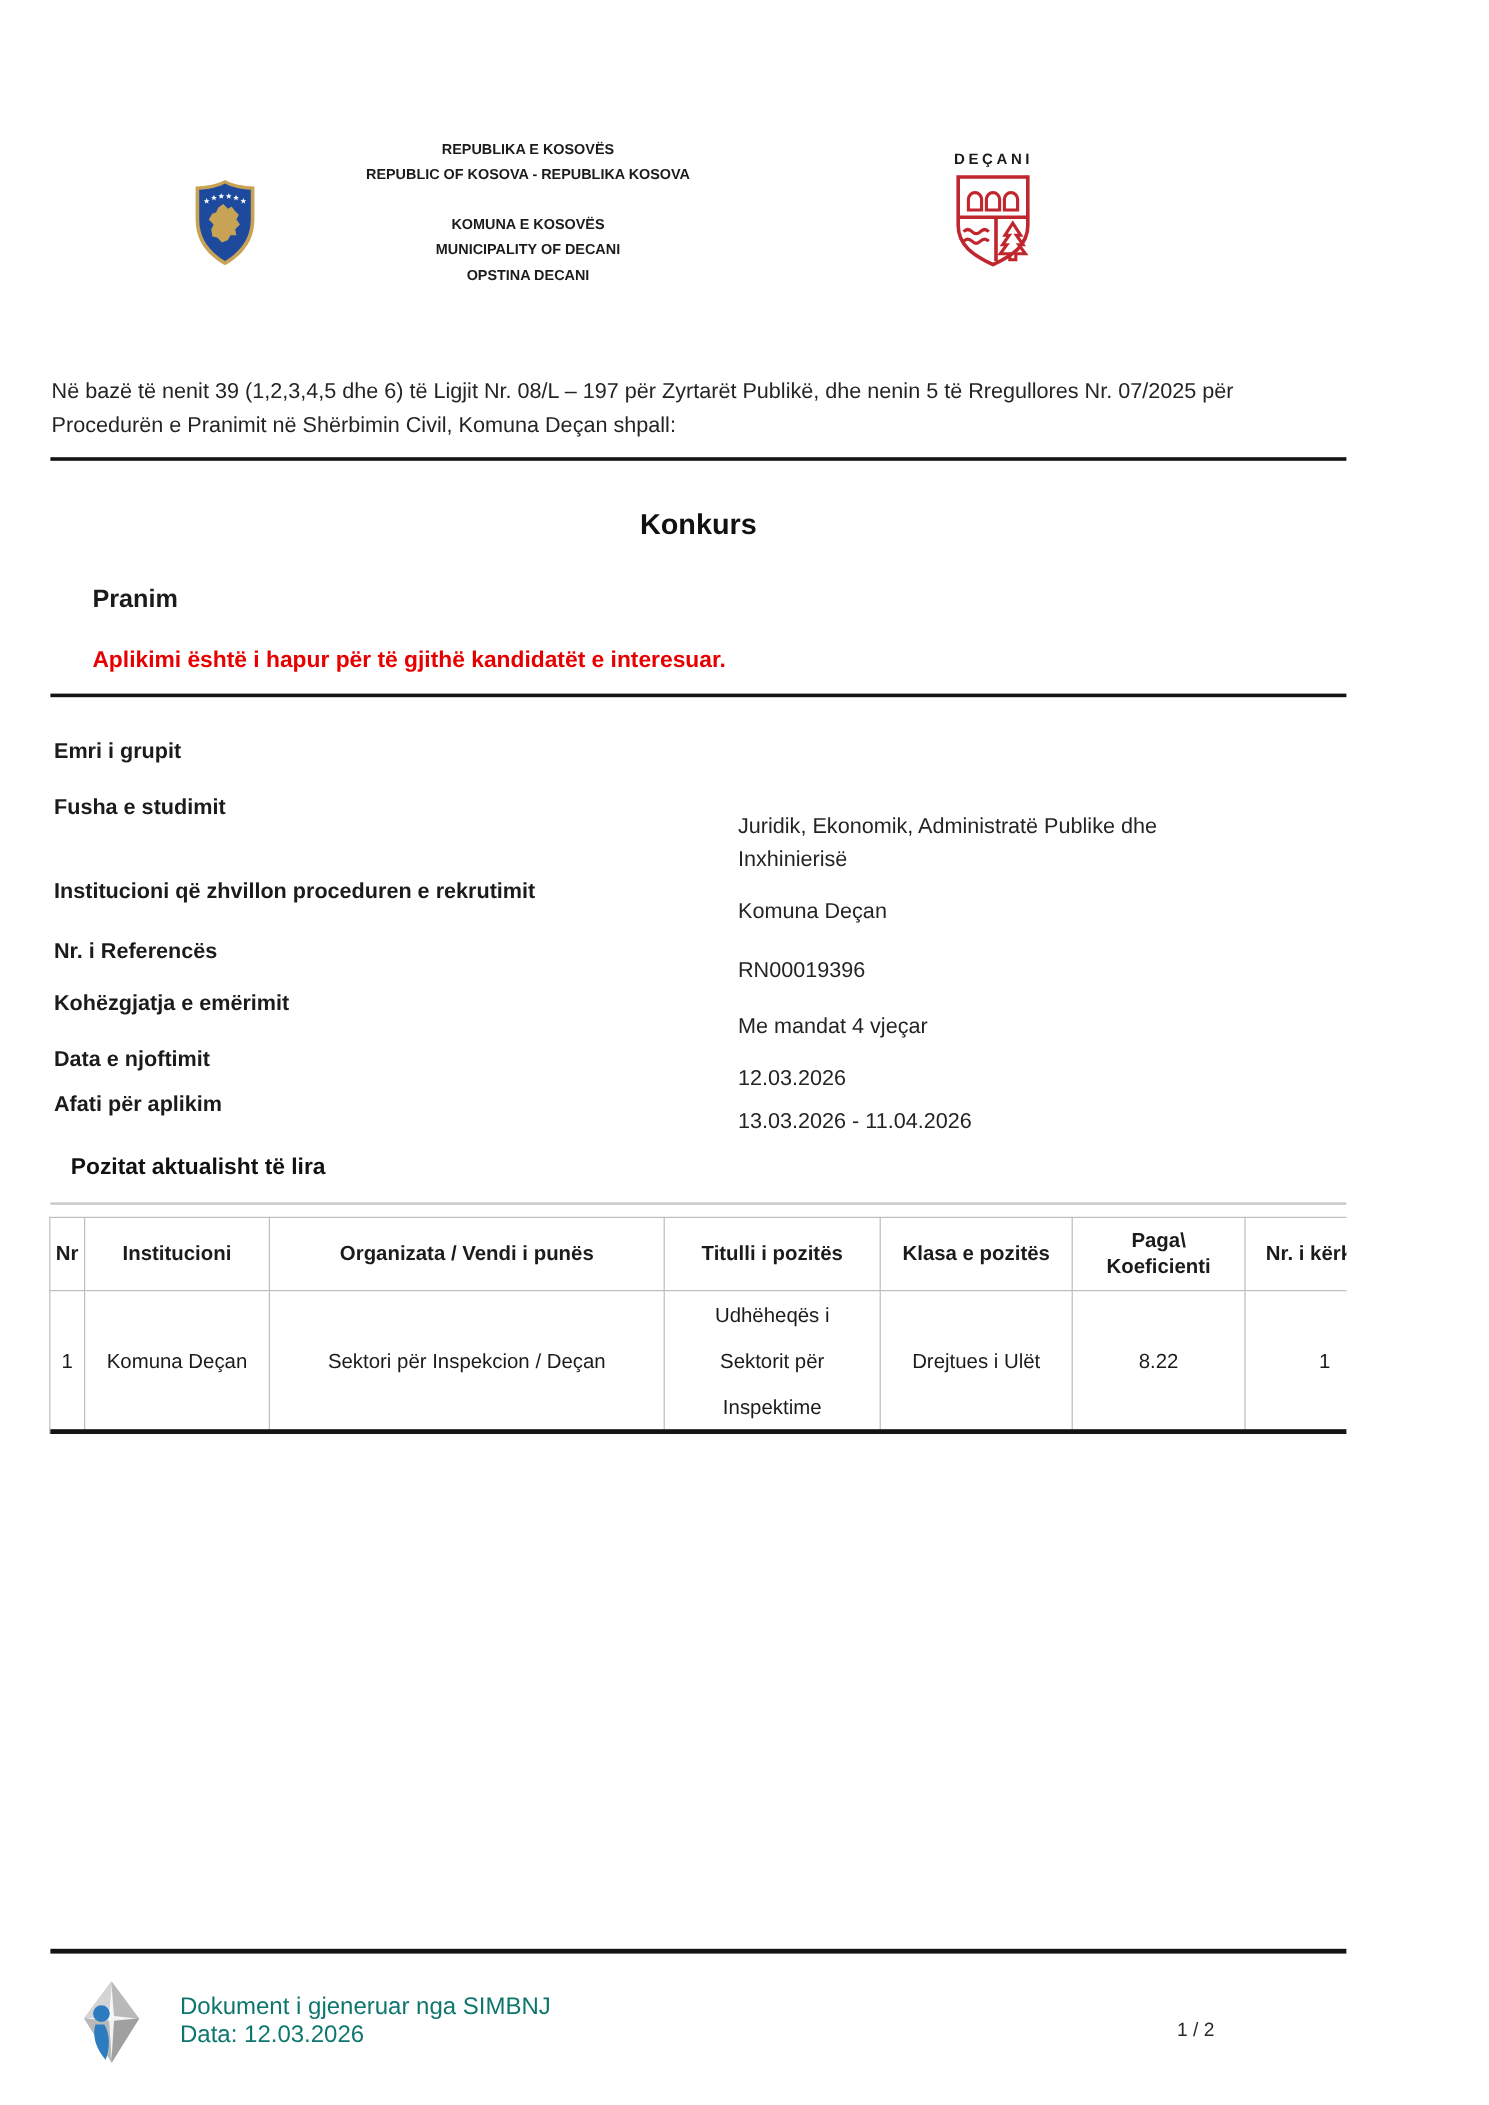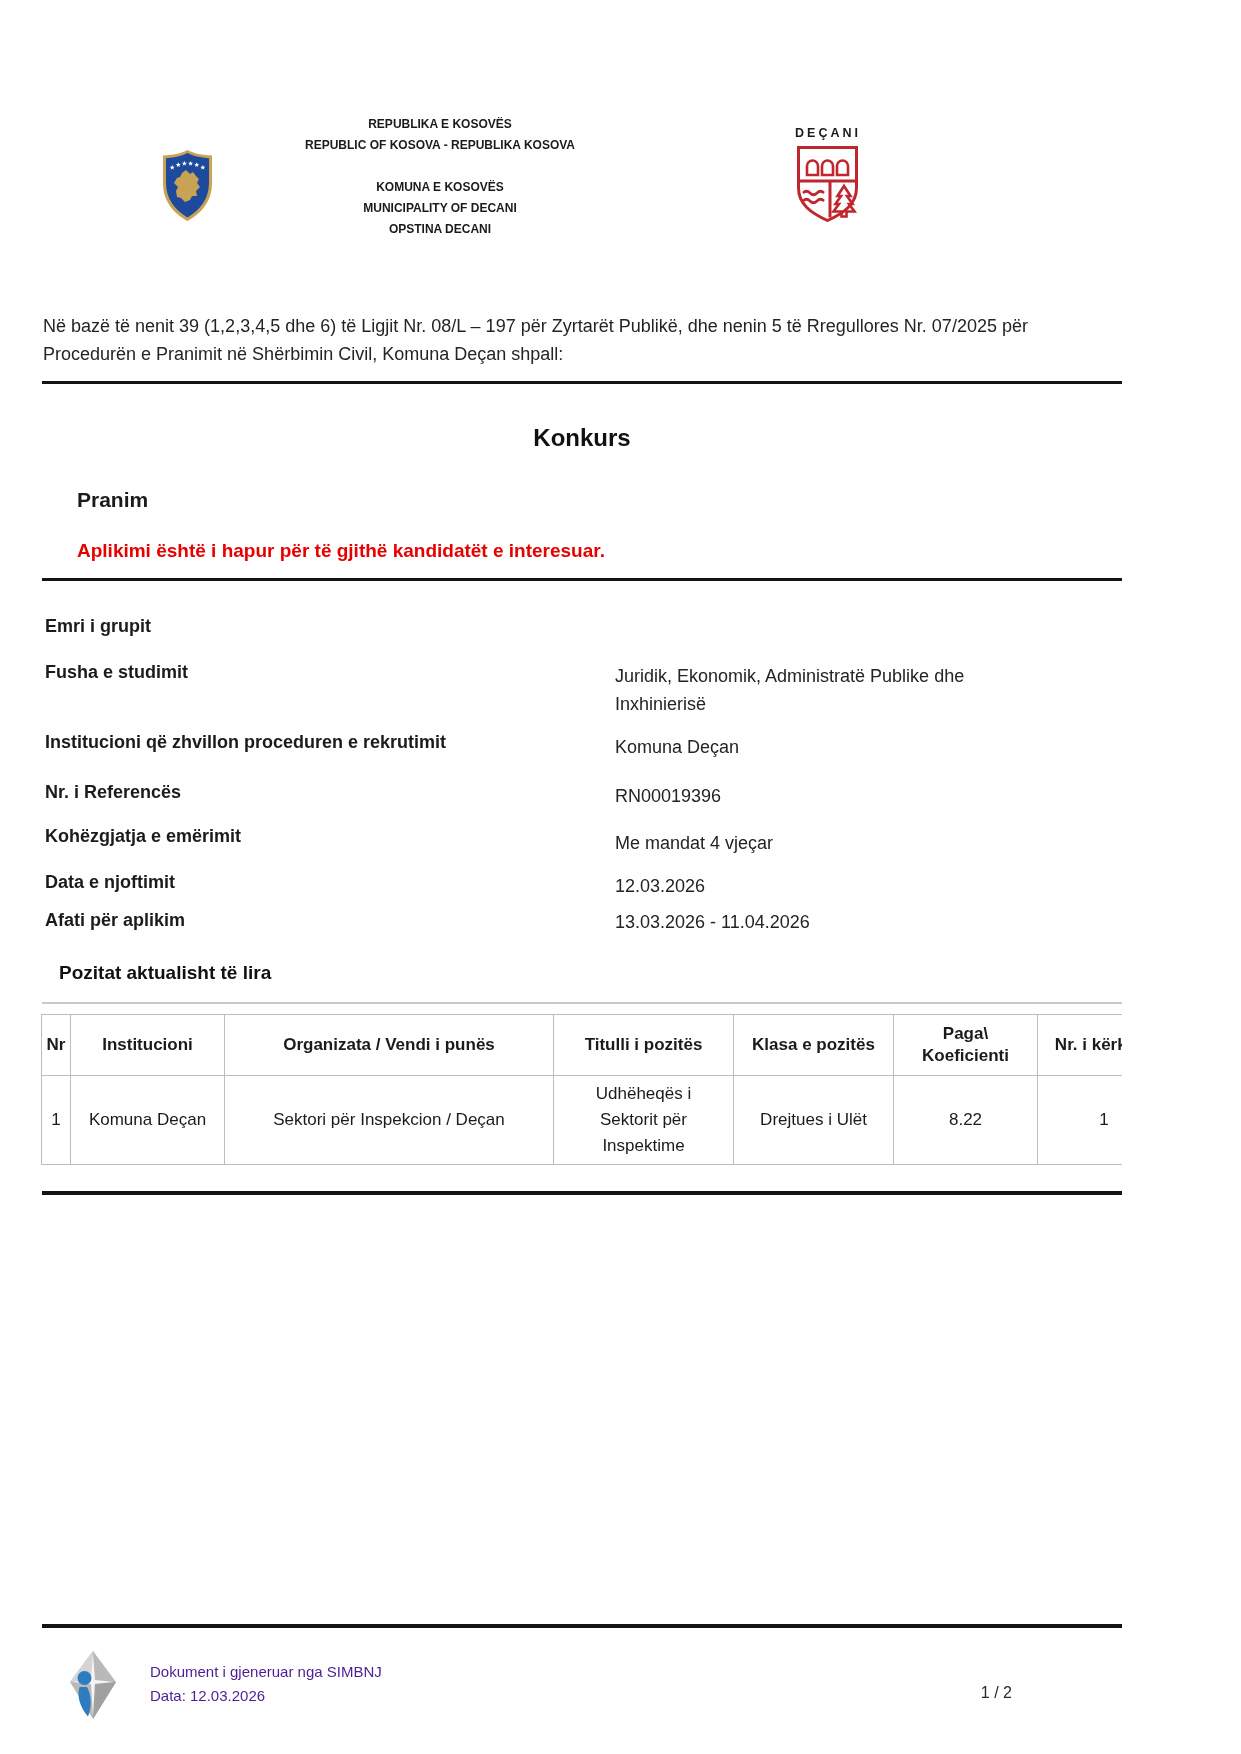--- a/index.html
+++ b/index.html
@@ -19,40 +19,40 @@
 
   
   .intro{width:1080px;font-size:18px;line-height:28px;color:#242424;}
   .rule{background:#141414;}
   .rule-thin{background:#c9c9c9;}
   .doc-title{width:1080px;text-align:center;font-size:24px;font-weight:bold;color:#111;}
   .subtitle{font-size:21px;font-weight:bold;}
   .notice{font-size:19px;font-weight:bold;}
 
   .field-label{position:absolute;left:45px;width:540px;font-weight:bold;font-size:18px;color:#1b1b1b;}
-  .field-value{position:absolute;left:615px;width:420px;font-size:18px;line-height:28px;color:#242424;}
+  .field-value{position:absolute;left:615px;width:420px;font-size:18px;line-height:28px;color:#242424;margin-top:12px;}
 
   .section-heading{font-size:19px;font-weight:bold;color:#111;}
 
   
   table.positions{border-collapse:collapse;table-layout:fixed;width:1129px;}
   table.positions td,table.positions th{
     border:1px solid #bdbdbd;
     font-size:17px;
     text-align:center;
     vertical-align:middle;
     padding:2px 3px;
     overflow:hidden;
   }
   table.positions th{font-weight:bold;line-height:22px;height:56px;}
-  table.positions td{line-height:26px;height:84px;}
+  table.positions td{line-height:38px;height:84px;}
   .pre{white-space:pre-line;}
 
   
-  .footer-text{font-size:15px;line-height:24px;color:#4c1d95;}
+  .footer-text{font-size:20px;line-height:24px;color:#0f766e;}
   .page-num{width:112px;text-align:right;font-size:16px;color:#2a2a2a;}
 </style>
 </head>
 <body>
 
 <div class="page">
 
   <svg class="abs" style="left:162px;top:149px;" width="51" height="73" viewBox="0 0 51 73">
     <path d="M25.5,1 C32,4.5 40,6 50,6.5 L50,34 C50,52 40,64 25.5,72 C11,64 1,52 1,34 L1,6.5 C11,6 19,4.5 25.5,1 Z" fill="#c9a355"></path>
     <path d="M25.5,4 C31,7 38,8.6 47,9.2 L47,34 C47,50 38,61 25.5,68.5 C13,61 4,50 4,34 L4,9.2 C13,8.6 20,7 25.5,4 Z" fill="#1e4a9e"></path>

